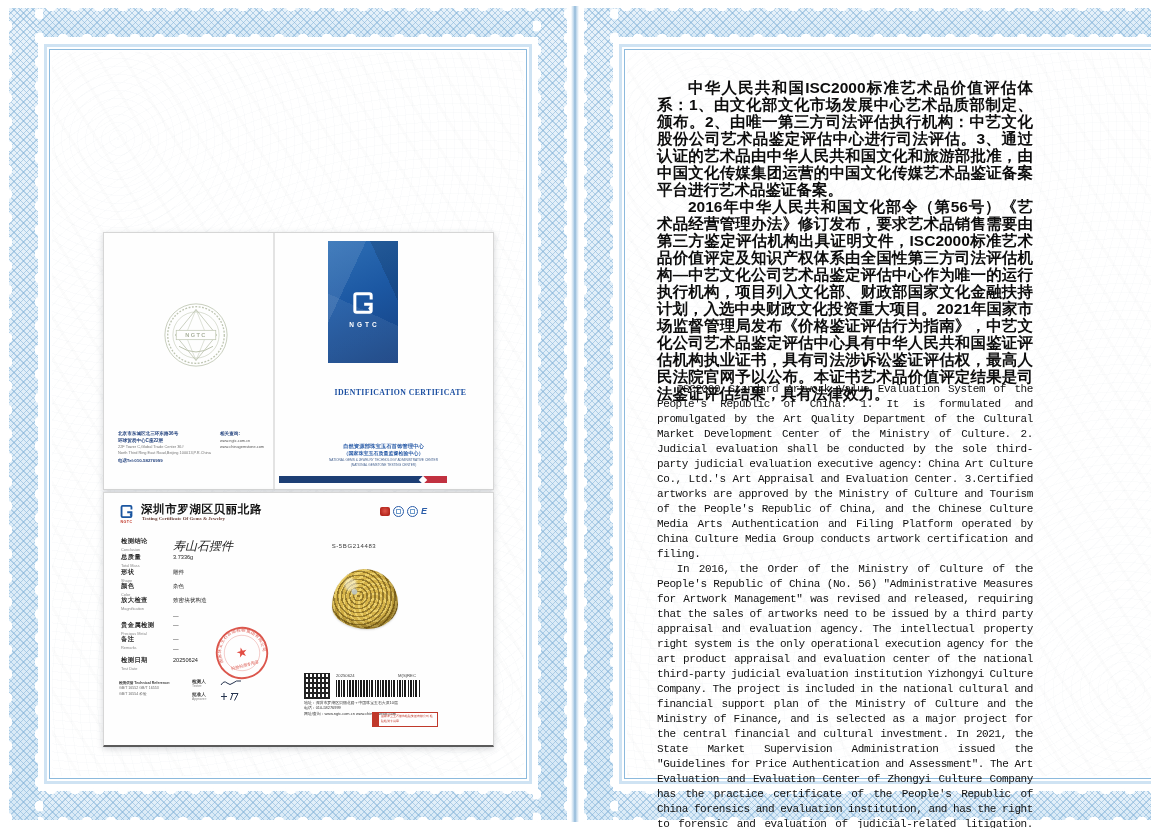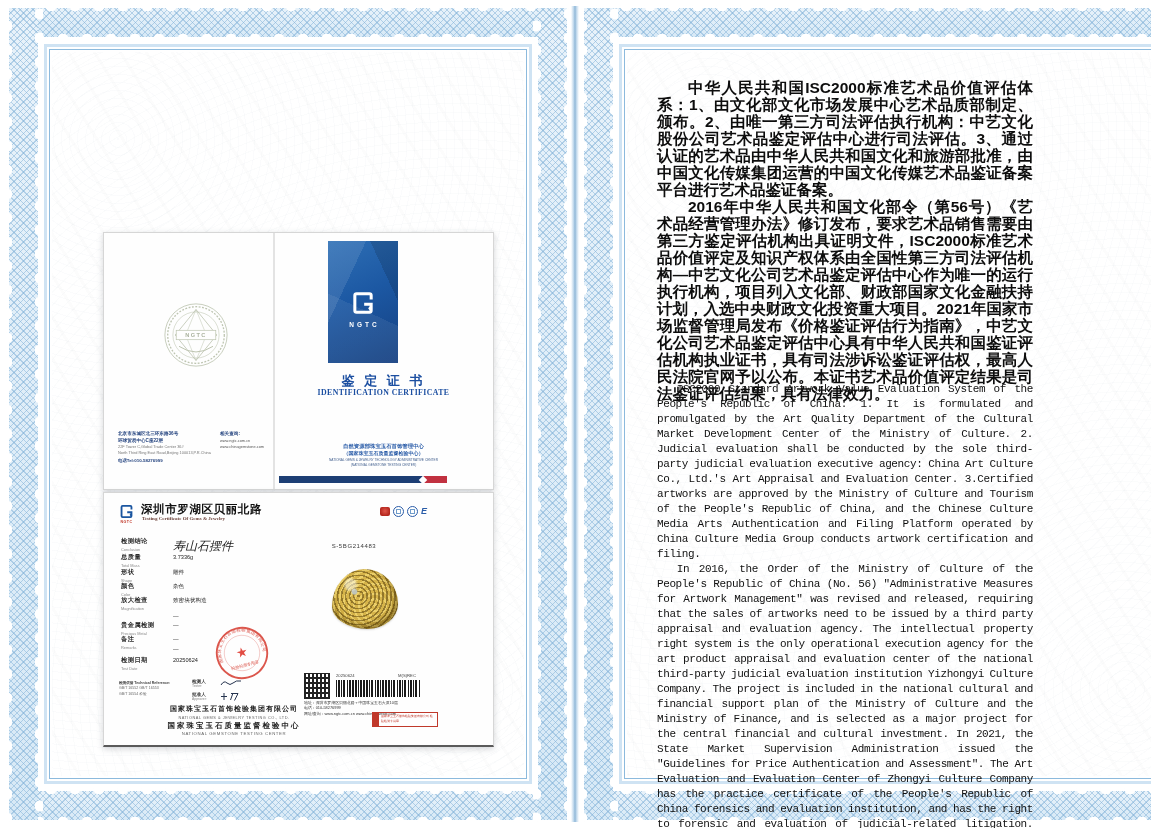--- a/index.html
+++ b/index.html
@@ -60,21 +60,21 @@
     background:linear-gradient(155deg,#2e6fb5,#1c58a3 45%,#143f80);}
   .c1-panel::before{content:"";position:absolute;inset:0;background:
     linear-gradient(115deg, rgba(255,255,255,.10) 0 30%, transparent 30%),
     linear-gradient(245deg, rgba(0,0,0,.14) 0 22%, transparent 22%),
     linear-gradient(25deg, rgba(255,255,255,.07) 0 45%, transparent 45%);}
   .c1-logo{position:absolute;left:50%;top:48px;transform:translateX(-50%);width:28px;height:28px;color:#fff;}
   .c1-logo-txt{position:absolute;left:0;width:100%;top:80px;text-align:center;color:#fff;
     font-size:6.5px;font-weight:700;letter-spacing:3px;text-indent:3px;}
   .c1-title-cn{position:absolute;left:170px;width:219px;top:139px;text-align:center;
     font-size:13px;font-weight:700;letter-spacing:3px;color:#1c4fa1;}
-  .c1-title-en{position:absolute;left:170px;width:219px;top:155px;text-align:center;
+  .c1-title-en{position:absolute;left:170px;width:253px;top:155px;text-align:center;
     font-family:"Liberation Serif",serif;font-weight:700;font-size:7.8px;letter-spacing:.4px;color:#1c4fa1;}
   .c1-org{position:absolute;left:170px;width:219px;top:209px;text-align:center;line-height:1.55;}
   .c1-org .o1{font-size:5.4px;font-weight:700;color:#2a5ca8;}
   .c1-org .o2{font-size:5px;font-weight:700;color:#2a5ca8;}
   .c1-org .o3{font-size:3.2px;color:#44618f;}
   .c1-bar{position:absolute;left:175px;top:243px;width:168px;height:7px;
     background:linear-gradient(90deg,#1d3e74 0 86%,#c13140 86% 100%);}
   .c1-bar::after{content:"";position:absolute;left:84%;top:0.5px;width:6px;height:6px;background:#fff;transform:rotate(45deg);}
 
   
@@ -188,21 +188,20 @@
       </div>
 
       <div class="c1-panel">
         <svg class="c1-logo" viewBox="0 0 24 24">
           <path d="M19 9 V5.5 Q19 4 17.5 4 H6.5 Q5 4 5 5.5 v13 Q5 20 6.5 20 H17.5 Q19 20 19 18.5 V13 h-6" fill="none" stroke="currentColor" stroke-width="2.6"></path>
           <path d="M16.4 16.6 l1.7 2.3 1.7-2.3-1.7-2.1z" fill="currentColor"></path>
         </svg>
         <div class="c1-logo-txt">NGTC</div>
       </div>
 
-      <div class="c1-title-cn">鉴 定 证 书</div>
       <div class="c1-title-en">IDENTIFICATION CERTIFICATE</div>
 
       <div class="c1-org">
         <div class="o1">自然资源部珠宝玉石首饰管理中心</div>
         <div class="o2">（国家珠宝玉石质量监督检验中心）</div>
         <div class="o3">NATIONAL GEMS &amp; JEWELRY TECHNOLOGY ADMINISTRATIVE CENTER</div>
         <div class="o3">(NATIONAL GEMSTONE TESTING CENTER)</div>
       </div>
       <div class="c1-bar"></div>
     </div>
@@ -316,26 +315,20 @@
         </svg>
       </div>
       <div class="sign-row" style="top:199px">
         <span class="sg-cn">批准人</span>
         <span class="sg-en">Approver:</span>
         <svg class="sig" width="24" height="10">
           <path d="M4 1 v7 M1 4.5 h6 M13 1 l-2.5 7 M11 1.5 h7 l-3.5 7" stroke="#26344f" fill="none" stroke-width="1"></path>
         </svg>
       </div>
 
-      <div class="company">
-        <div class="comp-cn">国家珠宝玉石首饰检验集团有限公司</div>
-        <div class="comp-en">NATIONAL GEMS &amp; JEWELRY TESTING CO., LTD.</div>
-        <div class="comp-cn2">国家珠宝玉石质量监督检验中心</div>
-        <div class="comp-en2">NATIONAL GEMSTONE TESTING CENTER</div>
-      </div>
 
       <svg class="red-seal" viewBox="0 0 60 60">
         <circle cx="30" cy="30" r="27" fill="rgba(255,255,255,0)" stroke="#d8453a" stroke-width="2"></circle>
         <circle cx="30" cy="30" r="19" fill="none" stroke="#d8453a" stroke-width="0.5" opacity=".6"></circle>
         <path id="sealArc" d="M 8.5 36 A 22.5 22.5 0 1 1 51.5 36" fill="none"></path>
         <text font-size="4.8" fill="#d8453a" letter-spacing=".3">
           <textPath href="#sealArc" startOffset="1">国家珠宝玉石首饰检验集团有限公司</textPath>
         </text>
         <text x="30" y="34" text-anchor="middle" font-size="14" fill="#df382e">★</text>
         <text x="30" y="45" text-anchor="middle" font-size="4.4" fill="#d8453a">检验检测专用章</text>

